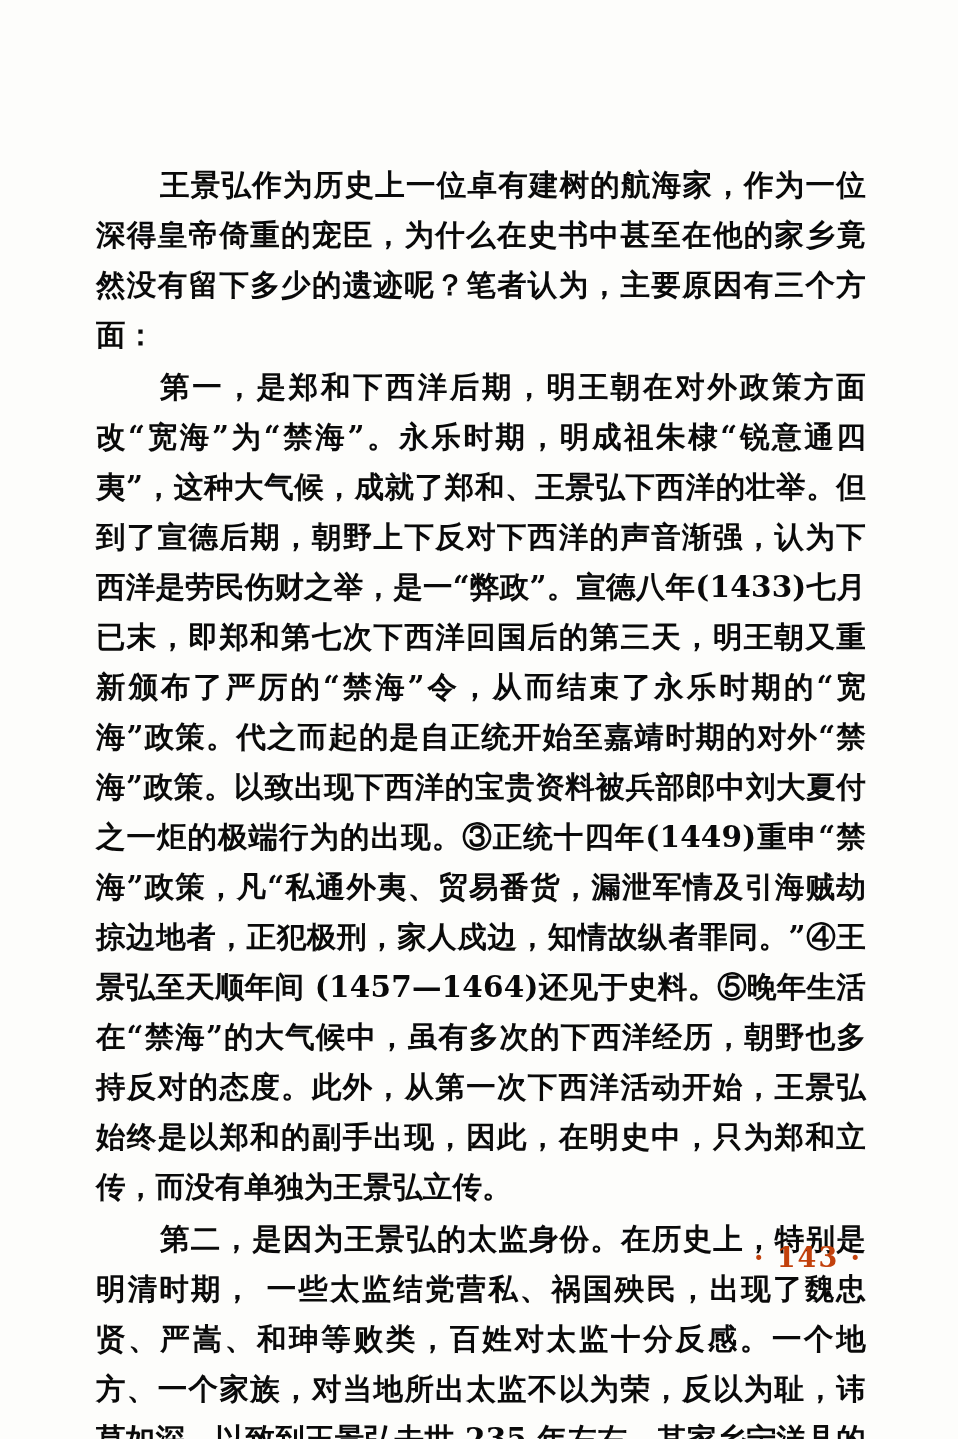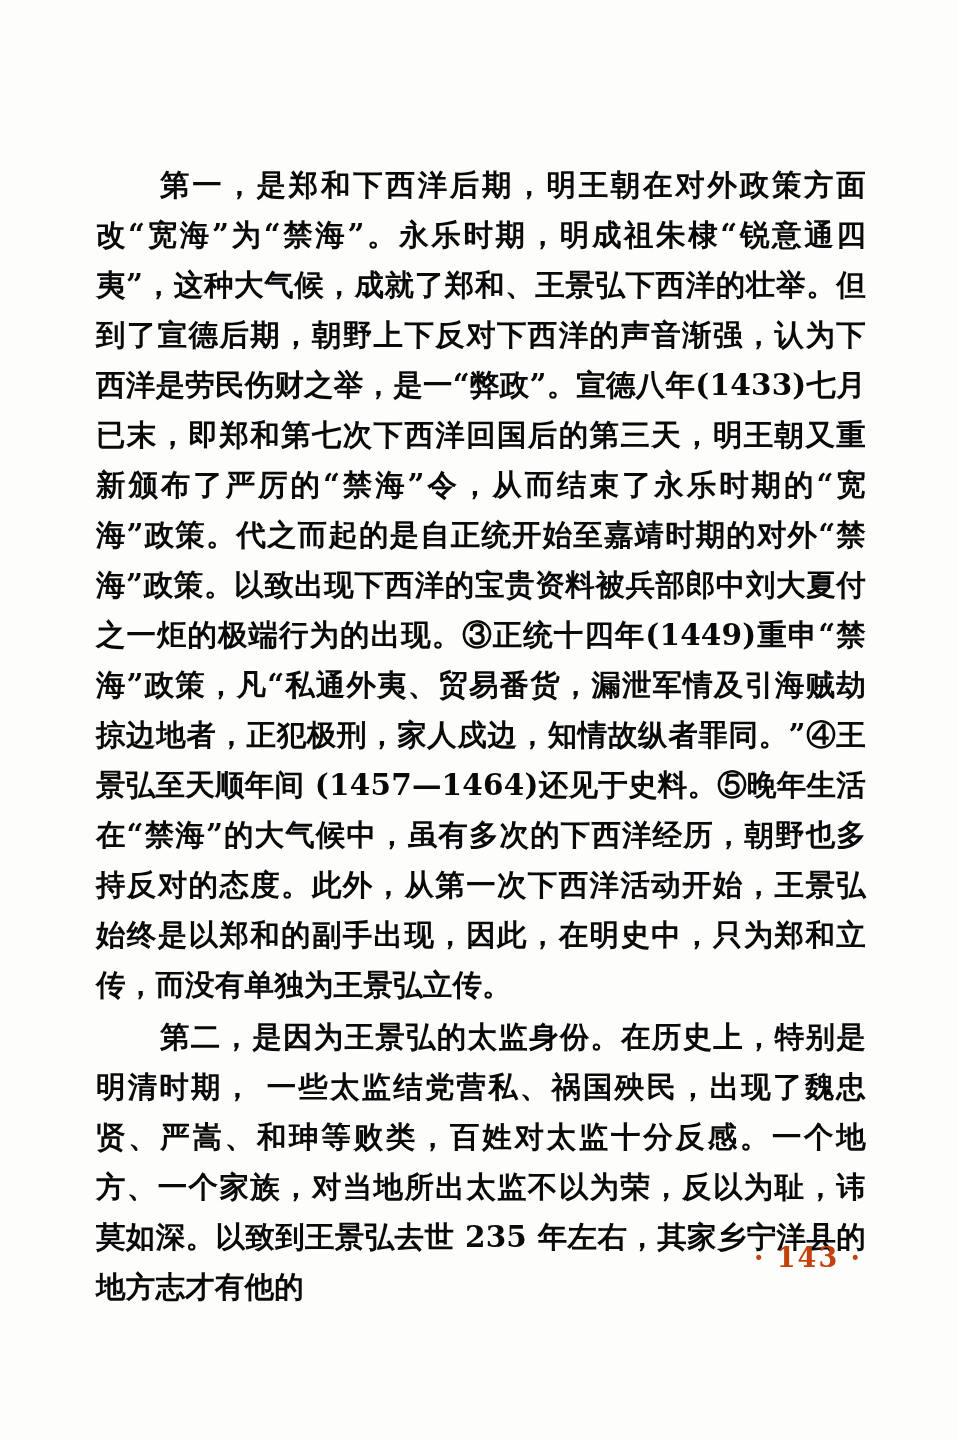--- a/index.html
+++ b/index.html
@@ -50,17 +50,18 @@
     letter-spacing: 2px;
     color: #c2410c;
     font-family: "DejaVu Serif", "Liberation Serif", serif;
   }
 </style>
 </head>
 <body>
 
 <div class="page">
   <div class="content">
+    <p class="para indent">王景弘作为历史上一位卓有建树的航海家，作为一位深得皇帝倚重的宠臣，为什么在史书中甚至在他的家乡竟然没有留下多少的遗迹呢？笔者认为，主要原因有三个方面：</p>
     <p class="para indent">第一，是郑和下西洋后期，明王朝在对外政策方面改“宽海”为“禁海”。永乐时期，明成祖朱棣“锐意通四夷”，这种大气候，成就了郑和、王景弘下西洋的壮举。但到了宣德后期，朝野上下反对下西洋的声音渐强，认为下西洋是劳民伤财之举，是一“弊政”。宣德八年(1433)七月已末，即郑和第七次下西洋回国后的第三天，明王朝又重新颁布了严厉的“禁海”令，从而结束了永乐时期的“宽海”政策。代之而起的是自正统开始至嘉靖时期的对外“禁海”政策。以致出现下西洋的宝贵资料被兵部郎中刘大夏付之一炬的极端行为的出现。③正统十四年(1449)重申“禁海”政策，凡“私通外夷、贸易番货，漏泄军情及引海贼劫掠边地者，正犯极刑，家人戍边，知情故纵者罪同。”④王景弘至天顺年间 (1457—1464)还见于史料。⑤晚年生活在“禁海”的大气候中，虽有多次的下西洋经历，朝野也多持反对的态度。此外，从第一次下西洋活动开始，王景弘始终是以郑和的副手出现，因此，在明史中，只为郑和立传，而没有单独为王景弘立传。</p>
     <p class="para indent">第二，是因为王景弘的太监身份。在历史上，特别是明清时期， 一些太监结党营私、祸国殃民，出现了魏忠贤、严嵩、和珅等败类，百姓对太监十分反感。一个地方、一个家族，对当地所出太监不以为荣，反以为耻，讳莫如深。以致到王景弘去世 235 年左右，其家乡宁洋县的地方志才有他的</p>
   </div>
   <div class="page-number">· 143 ·</div>
 </div>
 
 </body></html>

